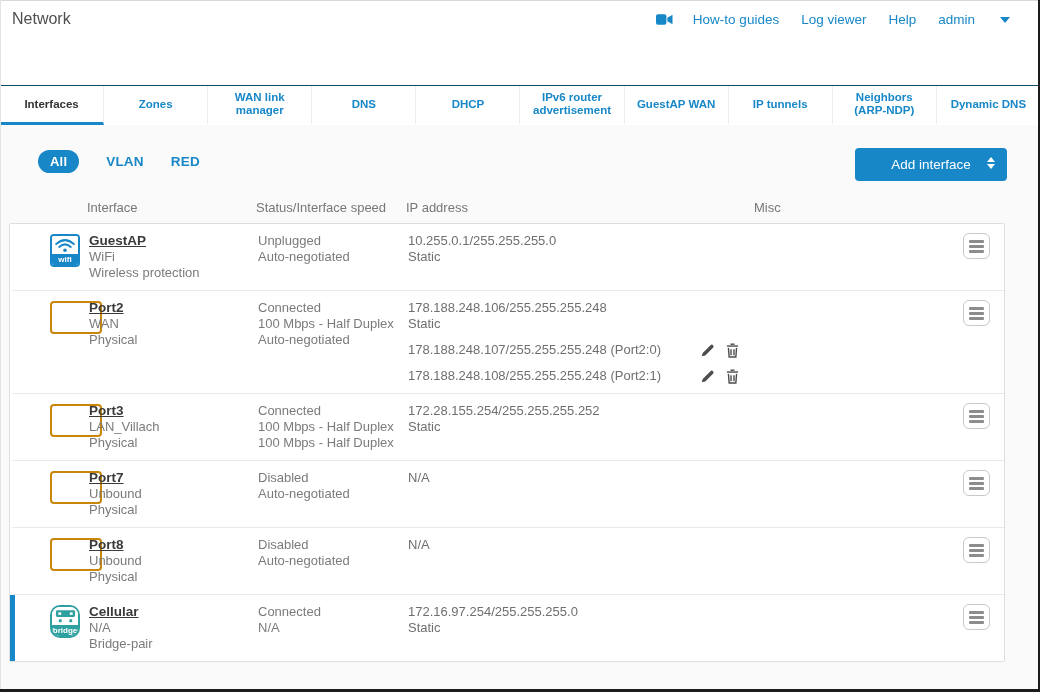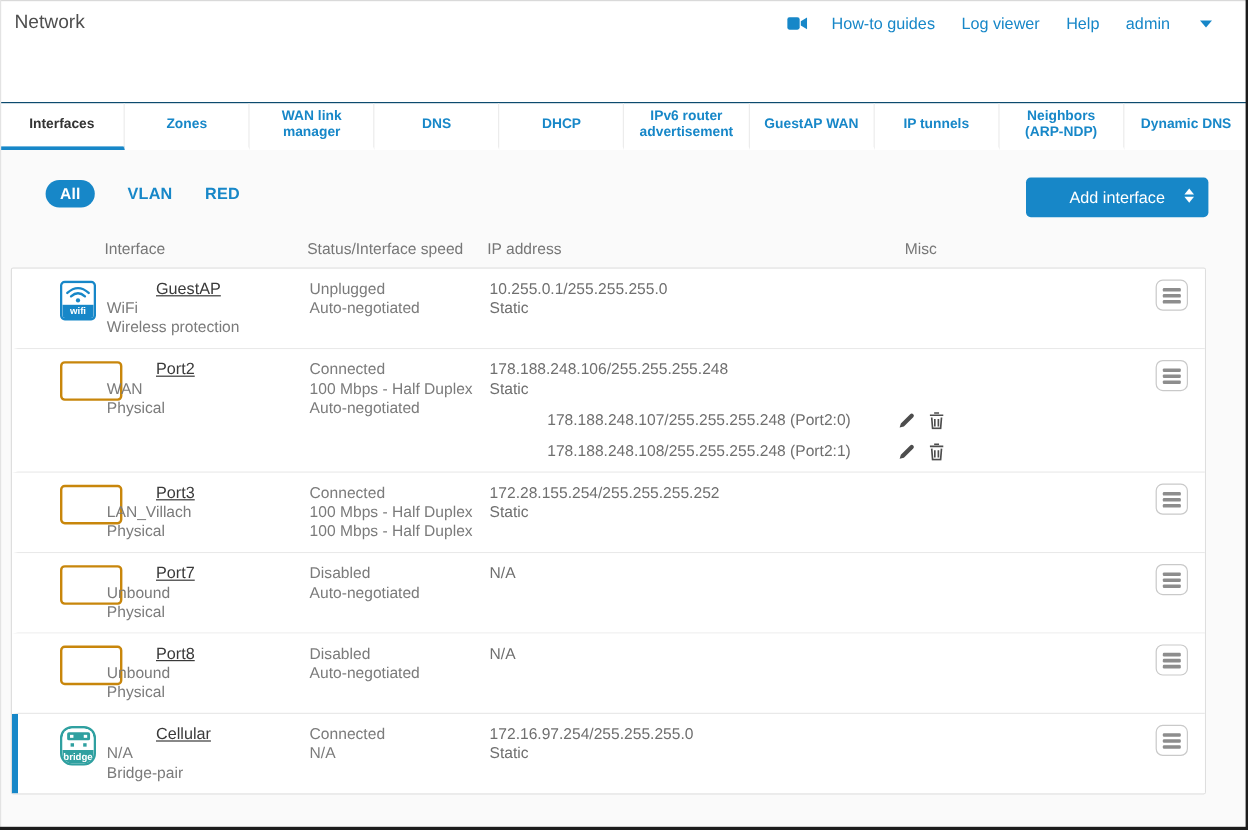--- a/index.html
+++ b/index.html
@@ -52,24 +52,24 @@
   
   .table { margin:7px 0 0 9px; width:996px; background:#fff; border:1px solid #dedede; border-radius:2px; }
   .row { display:grid; grid-template-columns:74px 169px 150px 1fr 56px; padding:9px 0;
          border-bottom:1px solid #e9e9e9; border-left:5px solid transparent; background:#fff; }
   .row:last-child { border-bottom:none; }
   .row.selected { border-left-color:var(--accent); }
 
   .cell { font-size:13px; color:#7b7b7b; line-height:16px; }
   .cell-line { line-height:16px; }
   .icon-cell { padding-left:35px; padding-top:1px; }
-  .name-link { font-size:13.5px; font-weight:400; color:#3a3a3a; text-decoration:underline; cursor:pointer; display:inline-block; line-height:16px;margin-left:41px; }
+  .name-link { font-size:13.5px; font-weight:700; color:#3a3a3a; text-decoration:underline; cursor:pointer; display:inline-block; line-height:16px; }
   .ip-cell .cell-line { color:#6f6f6f; }
 
-  .alias-line { display:flex; align-items:center; margin-top:10px;margin-left:48px; }
+  .alias-line { display:flex; align-items:center; margin-top:10px; }
   .alias-text { width:292px; color:#6f6f6f; }
   .icon-btn { display:inline-flex; cursor:pointer; margin-right:11px; }
 
   
   .iface-icon { width:30px; height:33px; border-radius:4px; display:flex; flex-direction:column; overflow:hidden; border:2px solid; }
   .iface-icon .glyph { flex:1; background:#fff; display:flex; align-items:center; justify-content:center; }
   .iface-icon .tag { height:11px; font-size:8px; font-weight:700; color:#fff; text-align:center; line-height:11px; }
   .iface-icon.wifi   { border-color:var(--accent); } .iface-icon.wifi .tag { background:var(--accent); }
   .iface-icon.eth    { border-color:var(--eth);padding-left:48px; }    .iface-icon.eth .tag { background:var(--eth); }
   .iface-icon.bridge { border-color:var(--bridge);border-radius:10px; } .iface-icon.bridge .tag { background:var(--bridge); }

